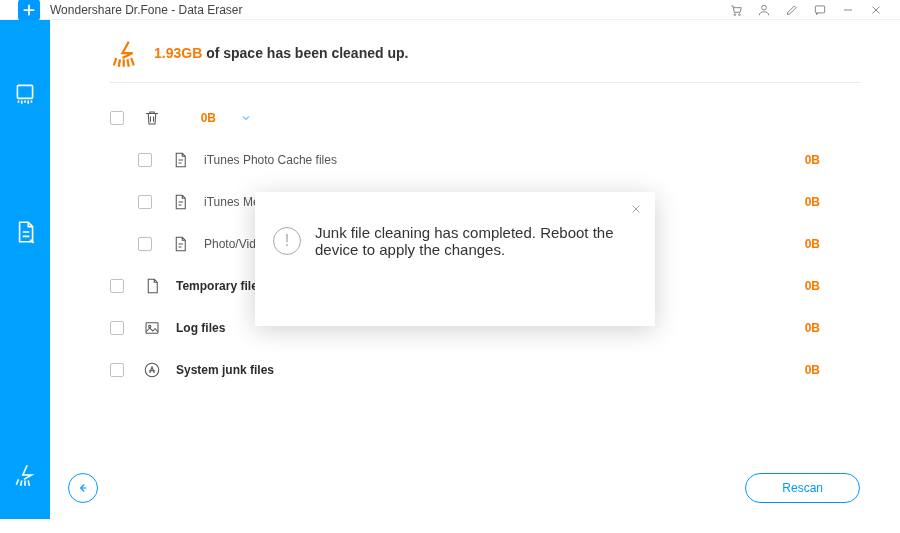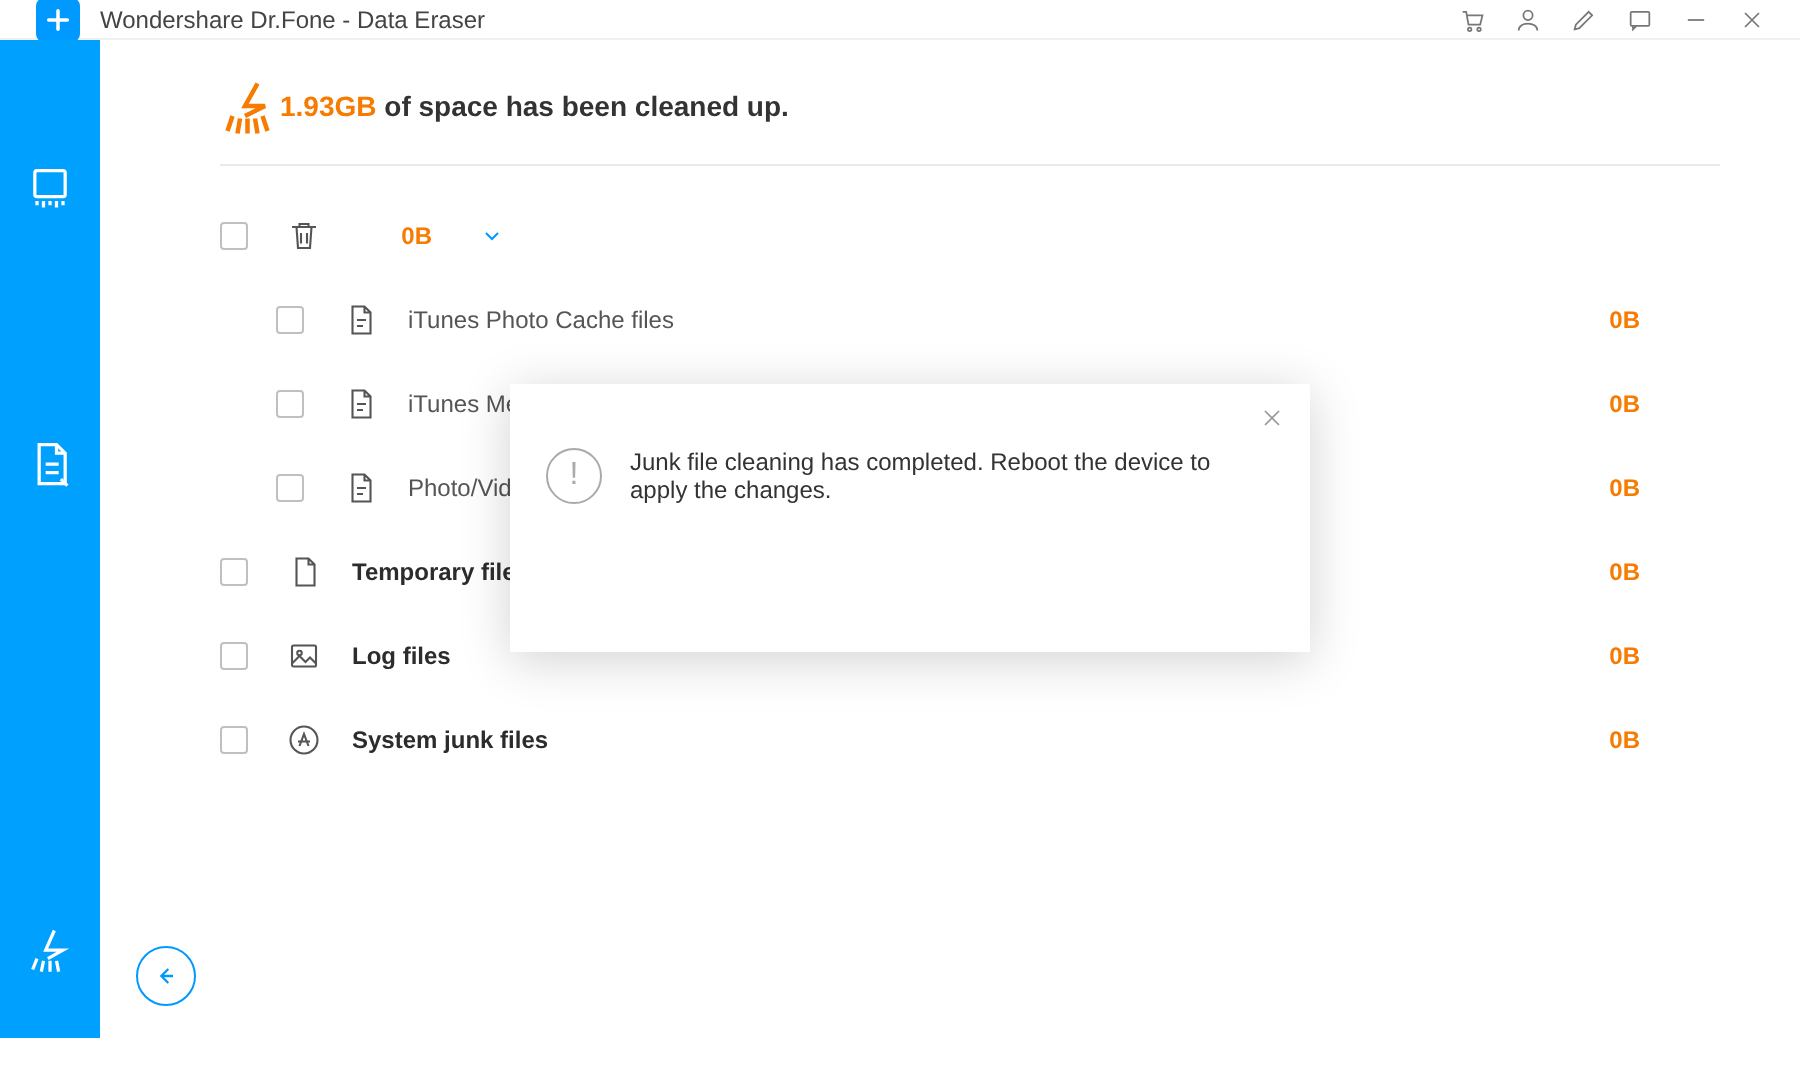--- a/index.html
+++ b/index.html
@@ -13,21 +13,21 @@
   .titlebar .win-btn svg { width: 14px; height: 14px; stroke: #777; fill: none; stroke-width: 1.5; }
 
   .body { display: flex; height: 499px; position: relative; }
   .sidebar { width: 50px; background: #00a0ff; display: flex; flex-direction: column; align-items: center; padding-top: 60px; gap: 110px; }
   .sidebar .sb-item { width: 28px; height: 28px; color: #fff; cursor: pointer; display:flex; align-items:center; justify-content:center;}
   .sidebar .sb-item svg { stroke: #fff; fill: none; stroke-width: 1.5; width: 26px; height: 26px; }
   .sidebar .sb-bottom { margin-top: auto; margin-bottom: 30px; width:28px; height:28px; display:flex; align-items:center; justify-content:center;}
   .sidebar .sb-bottom svg { stroke:#fff; fill:none; stroke-width:1.5; width:26px; height:26px;}
 
   .main { flex: 1; padding: 18px 40px 0 60px; position: relative; }
-  .summary { display: flex; align-items: center; padding-bottom: 14px; border-bottom: 1px solid #eaeaea; margin-bottom: 14px;}
+  .summary { display: flex; align-items: center; gap: 14px; padding-bottom: 14px; border-bottom: 1px solid #eaeaea; margin-bottom: 14px;}
   .summary .broom-icon { width: 30px; height: 30px; }
   .summary .broom-icon svg { stroke: #f77b00; fill: none; stroke-width: 1.8; }
   .summary-text { font-size: 14px; color: #333; font-weight: 600; }
   .summary-text .amount { color: #f77b00; font-weight: 700; }
 
   .row { display: flex; align-items: center; height: 42px; font-size: 12px; }
   .row.cat { font-weight: 700; color: #2c2c2c; }
   .row.sub { font-weight: 400; color: #555; padding-left: 28px; }
   .chk { width: 14px; height: 14px; border: 1px solid #c0c0c0; border-radius: 2px; margin-right: 18px; cursor: pointer; flex-shrink:0;}
   .row .icon { width: 20px; height: 20px; margin-right: 14px; flex-shrink:0; display:flex; align-items:center; justify-content:center;}
@@ -41,21 +41,21 @@
   .back-btn { width: 30px; height: 30px; border: 1.5px solid #0099ff; border-radius: 50%; display:flex; align-items:center; justify-content:center; cursor:pointer;}
   .back-btn svg { stroke:#0099ff; fill:none; stroke-width:2; width:14px; height:14px;}
   .rescan-btn { border: 1px solid #0099ff; color: #0099ff; background: #fff; padding: 7px 36px; border-radius: 18px; font-size: 12px; cursor: pointer; }
 
   .modal { position: absolute; left: 255px; top: 192px; width: 400px; height: 134px; background: #fff; box-shadow: 0 4px 24px rgba(0,0,0,0.18); padding: 14px 18px; }
   .modal .close { position: absolute; top: 10px; right: 12px; cursor: pointer; }
   .modal .close svg { stroke:#999; fill:none; stroke-width:1.5; width:14px; height:14px;}
   .modal .content { display: flex; align-items: center; gap: 14px; margin-top: 18px; }
   .modal .info-icon { width: 28px; height: 28px; border: 1.5px solid #aaa; border-radius: 50%; display:flex; align-items:center; justify-content:center; flex-shrink:0;}
   .modal .info-icon span { color: #aaa; font-size: 16px; font-weight: 400; }
-  .modal .msg { font-size: 12px; color: #333; }
+  .modal .msg { font-size: 15px; color: #333; }
   .modal .ok-btn { position: absolute; bottom: 14px; right: 32px; background: #0b4da2; color: #fff; border: none; padding: 6px 36px; border-radius: 14px; font-size: 12px; cursor: pointer; }
 
   .spacer40 { width:40px; }
 </style>
 </head>
 <body>
 
 <div class="titlebar">
   <div class="logo">
     <svg viewBox="0 0 24 24">
@@ -220,20 +220,21 @@
       <div class="spacer40"></div>
     </div>
   </div>
 
   <div class="footer">
     <div class="back-btn">
       <svg viewBox="0 0 24 24">
           <path d="M14 6l-6 6 6 6M8 12h10"></path>
         </svg>
     </div>
+    <button class="rescan-btn">Rescan</button>
   </div>
 </div>
 
 <div class="modal">
   <div class="close">
     <svg viewBox="0 0 24 24">
         <path d="M6 6l12 12M18 6L6 18"></path>
       </svg>
   </div>
   <div class="content">

